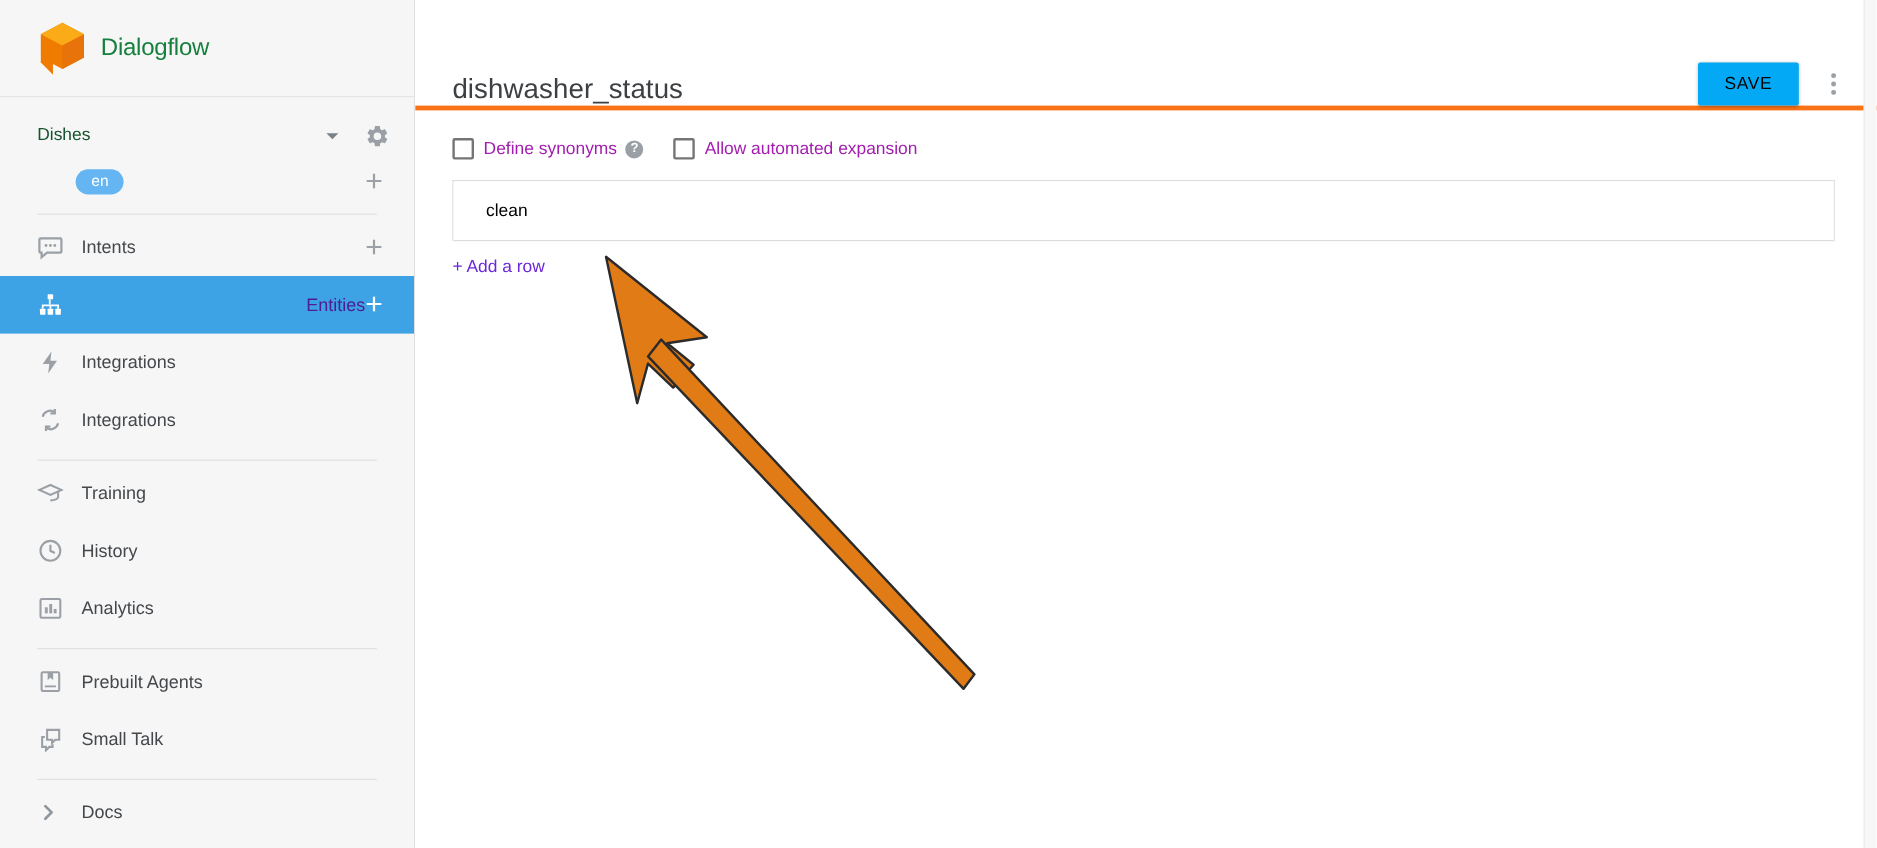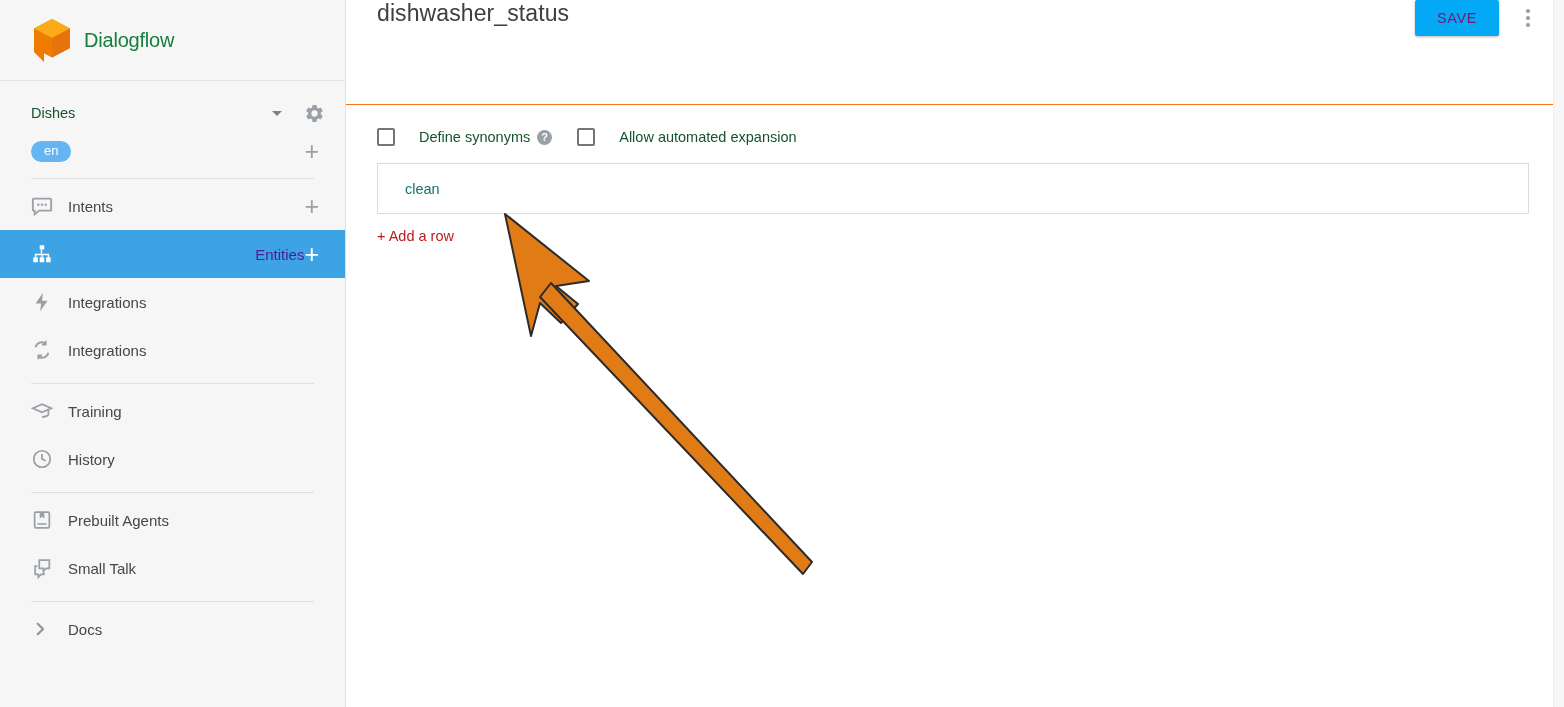--- a/index.html
+++ b/index.html
@@ -71,20 +71,21 @@
     margin-right: 22px;
     cursor: pointer;
   }
   .gear { cursor: pointer; display:flex; align-items:center; }
 
   .lang-row {
     height: 36px;
     display: flex;
     align-items: center;
     padding: 0 26px 0 31px;
+    margin-left: 32px;
   }
   .lang-chip {
     background: #64b5f1;
     color: #ffffff;
     font-size: 13px;
     border-radius: 11px;
     padding: 3px 13px 4px;
     line-height: 14px;
     cursor: pointer;
   }
@@ -139,37 +140,37 @@
 
   
   .main {
     flex: 1 1 auto;
     height: 707px;
     position: relative;
     background: #ffffff;
     overflow: hidden;
   }
   .topbar {
-    height: 105px;
-    border-bottom: 1px solid #f97316;
-    display: flex;
-    align-items: flex-start;
+    height: 92px;
+    border-bottom: 4px solid #f97316;
+    display: flex;
+    align-items: flex-end;
     padding: 0 23px 0 31px;
     background: #ffffff;
   }
   .page-title {
     font-size: 23px;
     color: #3c4043;
     font-weight: 400;
     flex: 1;
     letter-spacing: 0.1px;
   }
   .save-btn {
     background: #03a9f4;
-    color: #701a75;
+    color: #000000;
     border: none;
     font-size: 14.5px;
     font-family: "Liberation Sans", sans-serif;
     letter-spacing: 0.6px;
     padding: 0 22px;
     height: 36px;
     border-radius: 2px;
     cursor: pointer;
     box-shadow: 0 1px 3px rgba(0,0,0,0.28);
     margin-right: 16px;
@@ -202,22 +203,22 @@
   .cbox {
     width: 18px; height: 18px;
     border: 2px solid #757575;
     border-radius: 2px;
     background: #ffffff;
     cursor: pointer;
     flex: 0 0 18px;
   }
   .opt-label {
     font-size: 14.5px;
-    color: #14532d;
-    margin-left: 24px;
+    color: #a21caf;
+    margin-left: 8px;
   }
   .help-ico {
     width: 15px; height: 15px;
     border-radius: 50%;
     background: #9aa0a6;
     color: #ffffff;
     font-size: 11px;
     line-height: 15px;
     text-align: center;
     display: inline-block;
@@ -234,26 +235,26 @@
     width: 1152px;
     background: #ffffff;
   }
   .ent-row {
     height: 50px;
     display: flex;
     align-items: center;
     padding-left: 27px;
     border-bottom: 1px solid #dadce0;
     font-size: 14.5px;
-    color: #0f766e;
+    color: #000000;
     cursor: text;
     background: #ffffff;
   }
   .addrow {
-    color: #b91c1c;
+    color: #6d28d9;
     font-size: 14.5px;
     margin-top: 14px;
     display: inline-block;
     cursor: pointer;
   }
 
   
   .scroll-gutter {
     position: absolute;
     top: 0; right: 0;
@@ -376,20 +377,31 @@
       <div class="nav-item">
         <span class="ico">
           <svg width="22" height="22" viewBox="0 0 24 24" fill="none" stroke="#9aa0a6" stroke-width="1.9">
             <circle cx="12" cy="12" r="9"></circle>
             <polyline points="12,6.5 12,12 16,14"></polyline>
           </svg>
         </span>
         <span class="nav-label">History</span>
       </div>
 
+      <div class="nav-item">
+        <span class="ico">
+          <svg width="22" height="22" viewBox="0 0 24 24">
+            <rect x="3" y="3.5" width="18" height="17" rx="1.2" fill="none" stroke="#9aa0a6" stroke-width="1.9"></rect>
+            <rect x="7" y="11" width="2.6" height="5.5" fill="#9aa0a6"></rect>
+            <rect x="11" y="8" width="2.6" height="8.5" fill="#9aa0a6"></rect>
+            <rect x="15" y="12.5" width="2.6" height="4" fill="#9aa0a6"></rect>
+          </svg>
+        </span>
+        <span class="nav-label">Analytics</span>
+      </div>
     </div>
 
     <div class="side-divider"></div>
 
     <div class="nav-group">
       <div class="nav-item">
         <span class="ico">
           <svg width="22" height="22" viewBox="0 0 24 24">
             <rect x="4" y="3.5" width="16" height="17" rx="1.2" fill="none" stroke="#9aa0a6" stroke-width="1.9"></rect>
             <path d="M9.5 3.5v7l2.5-2 2.5 2v-7z" fill="#9aa0a6"></path>

